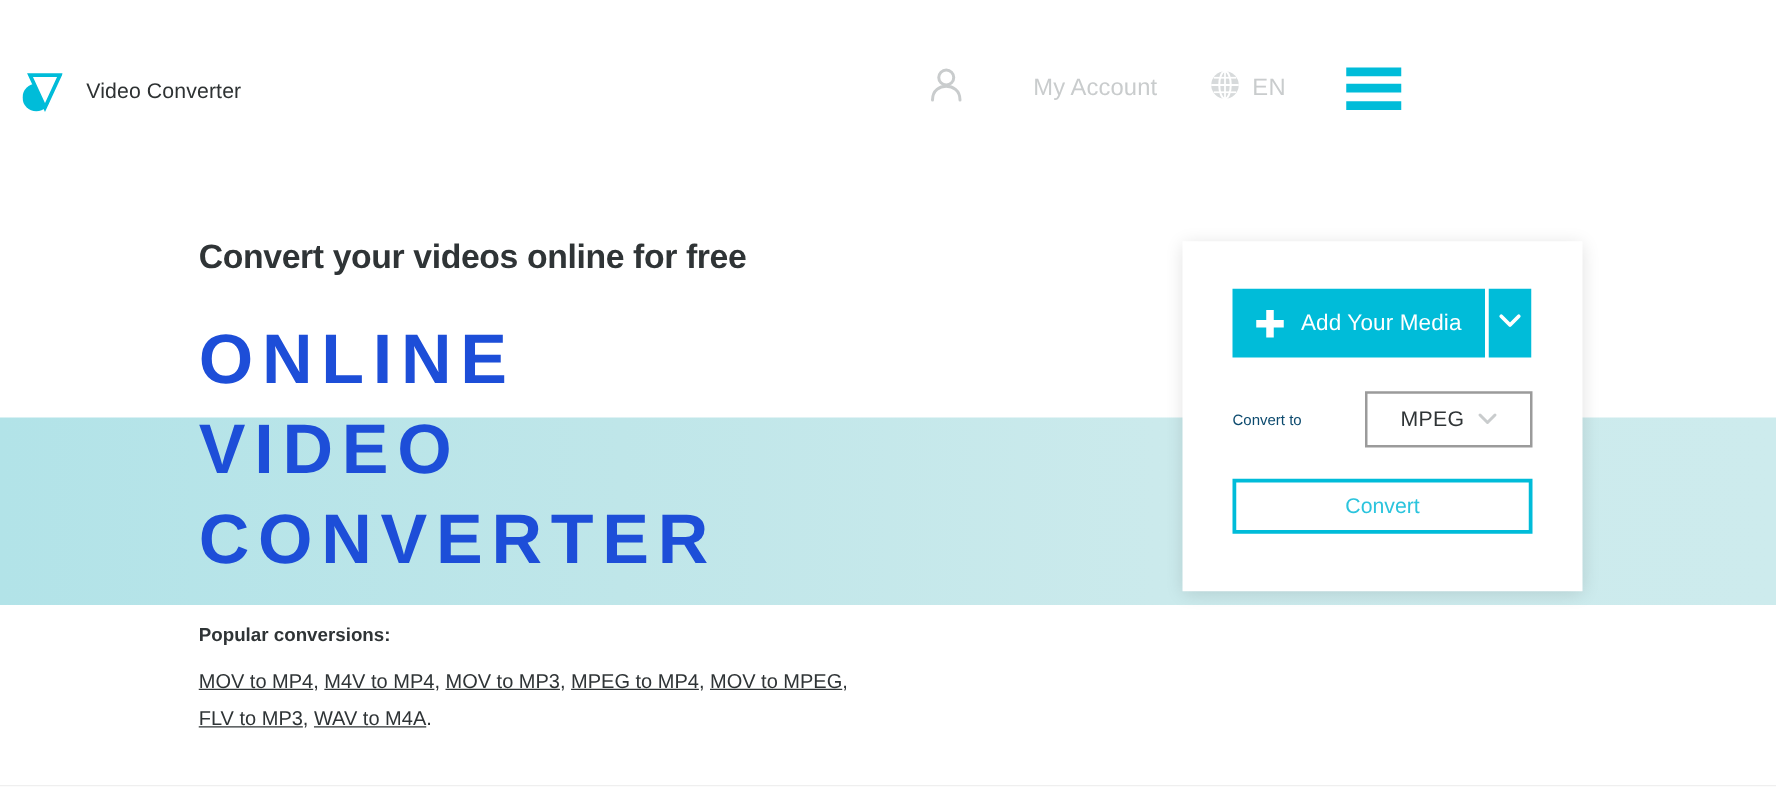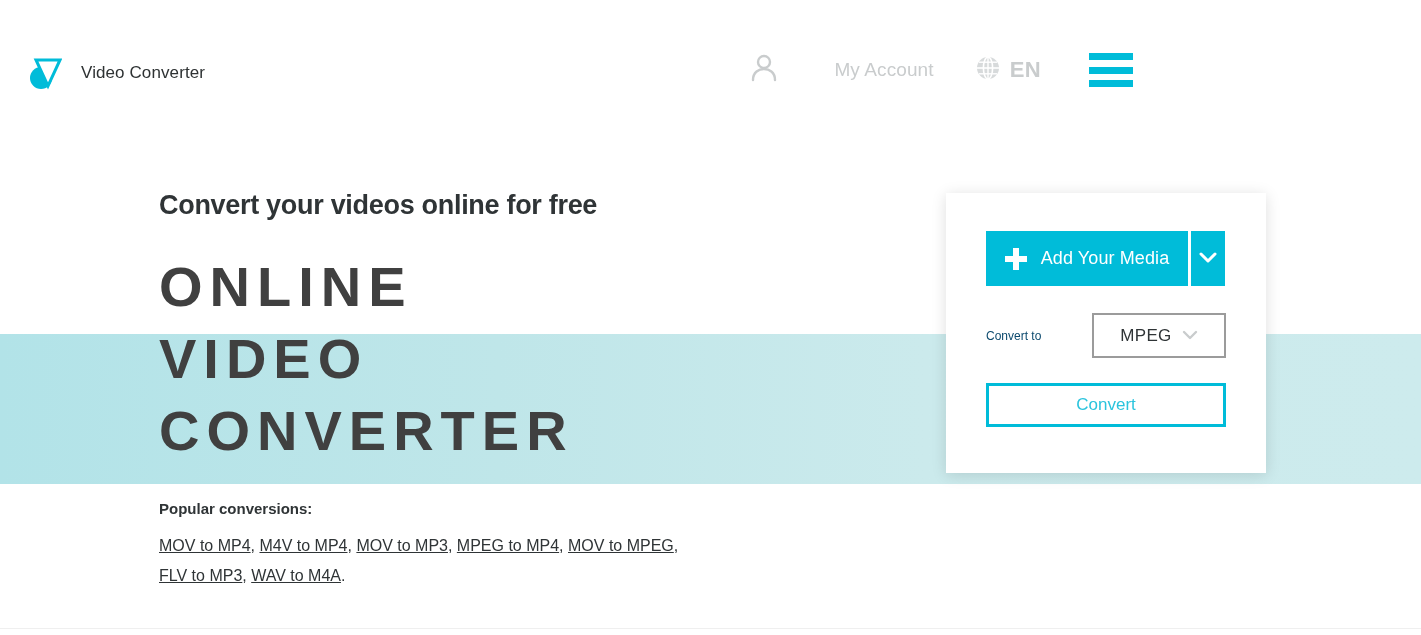--- a/index.html
+++ b/index.html
@@ -7,61 +7,61 @@
     width:1421px; height:635px;
     background:#ffffff;
     font-family:"Liberation Sans", sans-serif;
     overflow:hidden;
   }
   .page { position:relative; width:1421px; height:635px; background:#fff; }
 
   
   .header {
     position:absolute; top:0; left:0; width:1131px; height:150px;
-    background:#fff; z-index:5;margin-left:12px;
+    background:#fff; z-index:5;
   }
   .brand { position:absolute; left:18px; top:55px; display:flex; align-items:center; }
   .logo-mark { width:32px; height:36px; position:relative; }
   .brand-name {
     margin-left:19px; font-size:17px; color:#2e3233; letter-spacing:.1px;
     white-space:nowrap;
   }
 
   .header-right {
     position:absolute; right:10px; top:53px;
     display:flex; align-items:center;
   }
   .hr-item { display:flex; align-items:center; cursor:pointer; }
   .account { margin-right:42px;gap:46px; }
   .account-label {
     margin-left:10px; font-size:19px; color:#c9cccd; letter-spacing:.1px;
     white-space:nowrap;
   }
   .lang { margin-right:48px; }
-  .lang-label { margin-left:10px; font-size:22px; font-weight:bold; color:#c9cccd; letter-spacing:.4px; }
+  .lang-label { margin-left:10px; font-size:19px; font-weight:normal; color:#c9cccd; letter-spacing:.4px; }
 
   .burger { width:44px; height:34px; display:flex; flex-direction:column;
             justify-content:space-between; cursor:pointer; }
   .burger span { display:block; width:44px; height:7px; background:#00bcd9; }
 
   
   .band {
     position:absolute; left:0; top:334px; width:1421px; height:150px;
     background:linear-gradient(90deg,#b2e3e8 0%,#bfe6e9 35%,#cbeaec 65%,#cdebed 100%);
     z-index:1;
   }
 
   
   .hero { position:absolute; left:159px; top:190px; z-index:3; }
   .hero-kicker {
     font-size:27px; font-weight:bold; color:#2f3436; letter-spacing:-.3px;
     white-space:nowrap;
   }
   .hero-title {
-    margin-top:30px; font-size:56px; font-weight:bold; color:#404040;
+    margin-top:30px; font-size:56px; font-weight:bold; color:#1d4ed8;
     line-height:72px; letter-spacing:7px; white-space:nowrap;
   }
 
   .popular { position:absolute; left:159px; top:500px; z-index:3; width:530px; }
   .popular-head { font-size:15px; font-weight:bold; color:#2f3436; }
   .popular-links { margin-top:14px; font-size:16px; color:#2f3436; line-height:30px; }
   .popular-links a { color:#2f3436; text-decoration:underline; }
 
   
   .card {

